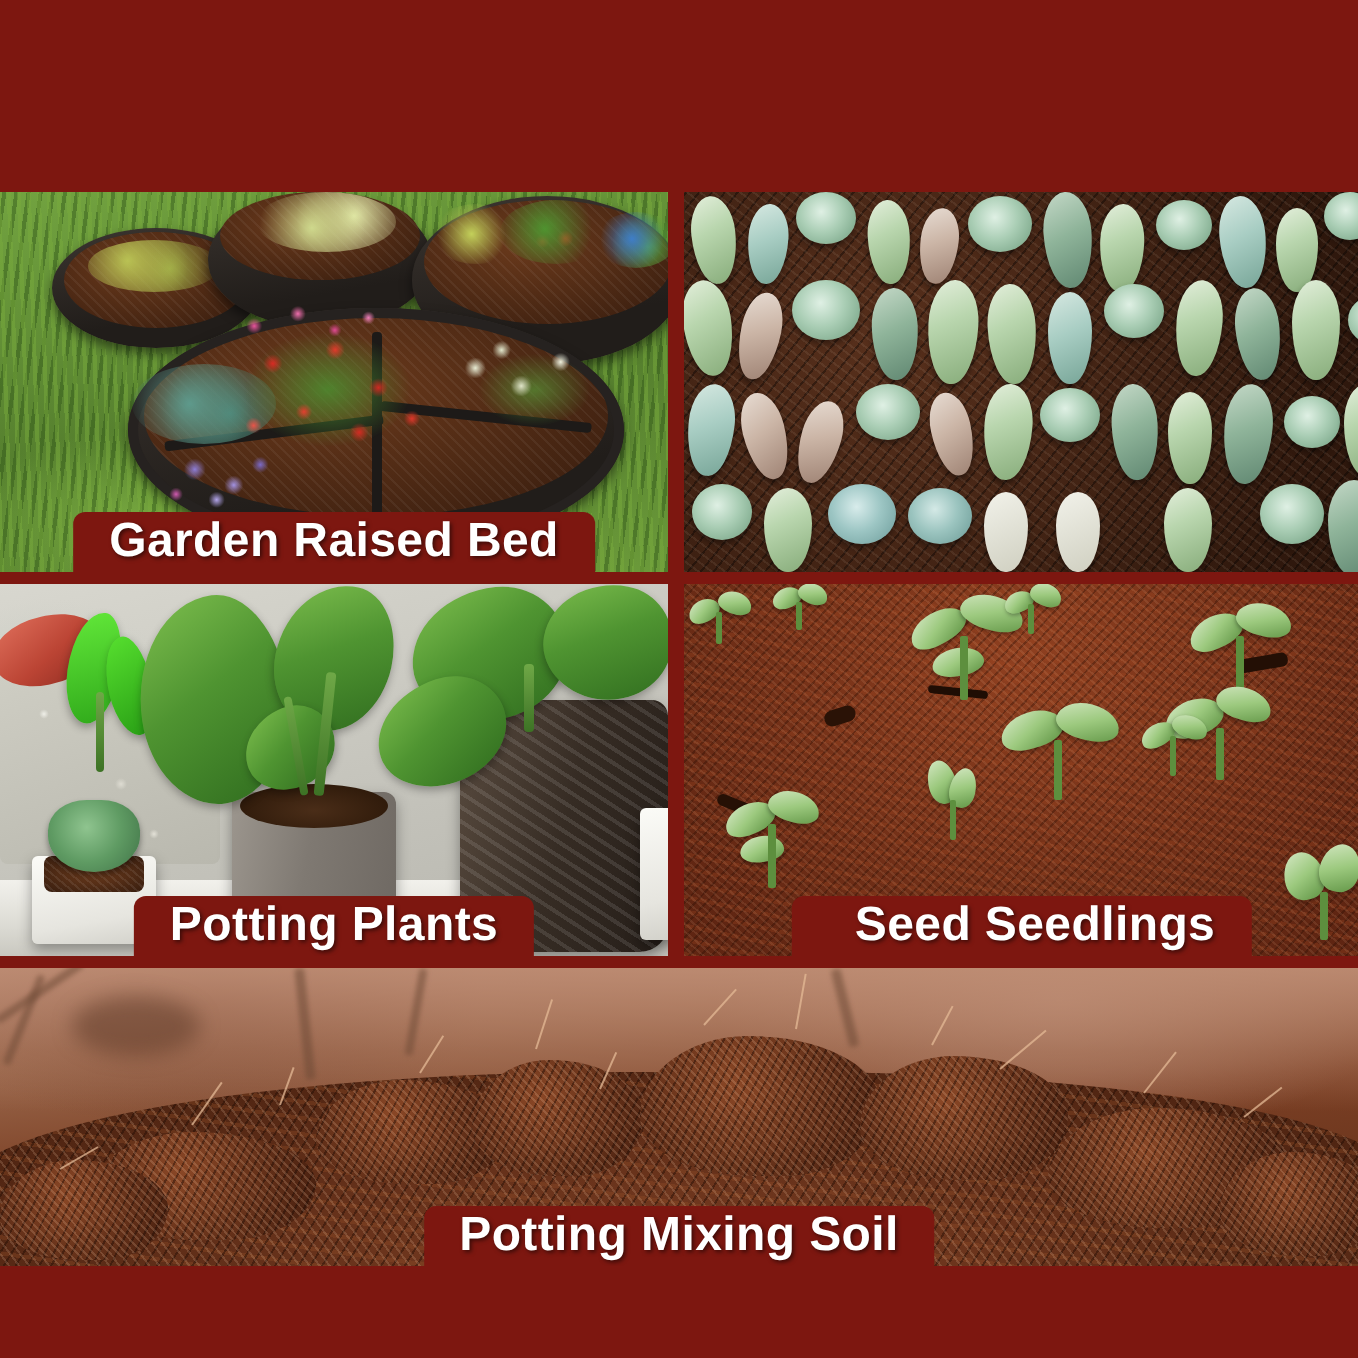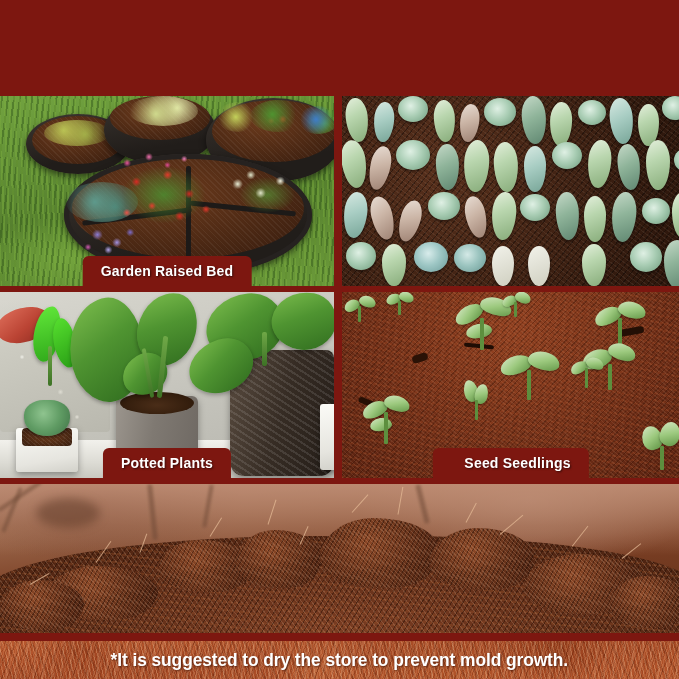--- a/index.html
+++ b/index.html
@@ -319,21 +319,21 @@
   }
 
   
   .caption {
     position: absolute;
     z-index: 6;
     background: #7d1710;
     color: #ffffff;
     font-family: "Liberation Sans", sans-serif;
     font-weight: 700;
-    font-size: 14px;
+    font-size: 24px;
     line-height: 30px;
     height: 30px;
     padding: 0 18px;
     border-radius: 6px 6px 0 0;
     white-space: nowrap;
     text-align: center;
     text-shadow: 1px 1px 2px rgba(0,0,0,0.55);
     letter-spacing: 0.2px;
   }
   .cap-tl  { left: 50%; transform: translateX(-50%); bottom: 0; }
@@ -513,21 +513,21 @@
         <div class="stem" style="left:146px; top:56px; width:4px; height:50px; transform:rotate(-10deg);"></div>
 
         <div class="pot-body pot-dark" style="left:230px; top:58px; width:104px; height:126px; border-radius:8px 8px 14px 14px;"></div>
         <div class="pothos-leaf" style="left:206px; top:2px; width:78px; height:66px; transform:rotate(-6deg);"></div>
         <div class="pothos-leaf" style="left:272px; top:0px; width:64px; height:58px; transform:rotate(10deg);"></div>
         <div class="pothos-leaf" style="left:188px; top:48px; width:66px; height:52px; transform:rotate(-18deg);"></div>
         <div class="stem" style="left:262px; top:40px; width:5px; height:34px;"></div>
 
         <div class="pot-body pot-white" style="left:320px; top:112px; width:20px; height:66px;"></div>
 
-        <div class="caption cap-ml">Potted Plants</div>
+        <div class="caption cap-ml">Potting Plants</div>
       </div>
     </div>
 
     <div class="panel panel-mr">
       <div class="photo ph-seed">
 
         <div class="clump" style="left:70px; top:62px; width:16px; height:8px; background:#2a1206; border-radius:4px; transform:rotate(-18deg);"></div>
         <div class="clump" style="left:122px; top:52px; width:30px; height:4px; background:#1f0d04; border-radius:2px; transform:rotate(6deg);"></div>
         <div class="clump" style="left:16px; top:108px; width:22px; height:6px; background:#261005; border-radius:3px; transform:rotate(22deg);"></div>
         <div class="clump" style="left:276px; top:36px; width:26px; height:7px; background:#230f05; border-radius:3px; transform:rotate(-10deg);"></div>
@@ -628,22 +628,20 @@
         <div class="soil-fiber" style="left:398px; top:30px; width:28px; transform:rotate(-80deg);"></div>
         <div class="soil-fiber" style="left:466px; top:38px; width:22px; transform:rotate(-62deg);"></div>
         <div class="soil-fiber" style="left:500px; top:50px; width:30px; transform:rotate(-40deg);"></div>
         <div class="soil-fiber" style="left:96px;  top:78px; width:26px; transform:rotate(-55deg);"></div>
         <div class="soil-fiber" style="left:140px; top:68px; width:20px; transform:rotate(-70deg);"></div>
         <div class="soil-fiber" style="left:572px; top:62px; width:26px; transform:rotate(-52deg);"></div>
         <div class="soil-fiber" style="left:622px; top:74px; width:24px; transform:rotate(-38deg);"></div>
         <div class="soil-fiber" style="left:30px;  top:100px; width:22px; transform:rotate(-30deg);"></div>
         <div class="soil-fiber" style="left:300px; top:60px; width:20px; transform:rotate(-66deg);"></div>
 
+        <div class="caption cap-bot">Potting Mixing Soil</div>
       </div>
     </div>
 
   </div>
 
-  <div class="footer coir">
-    <div class="footer-note">*It is suggested to dry the store to prevent mold growth.</div>
-  </div>
 
 </div>
 
 </body></html>

